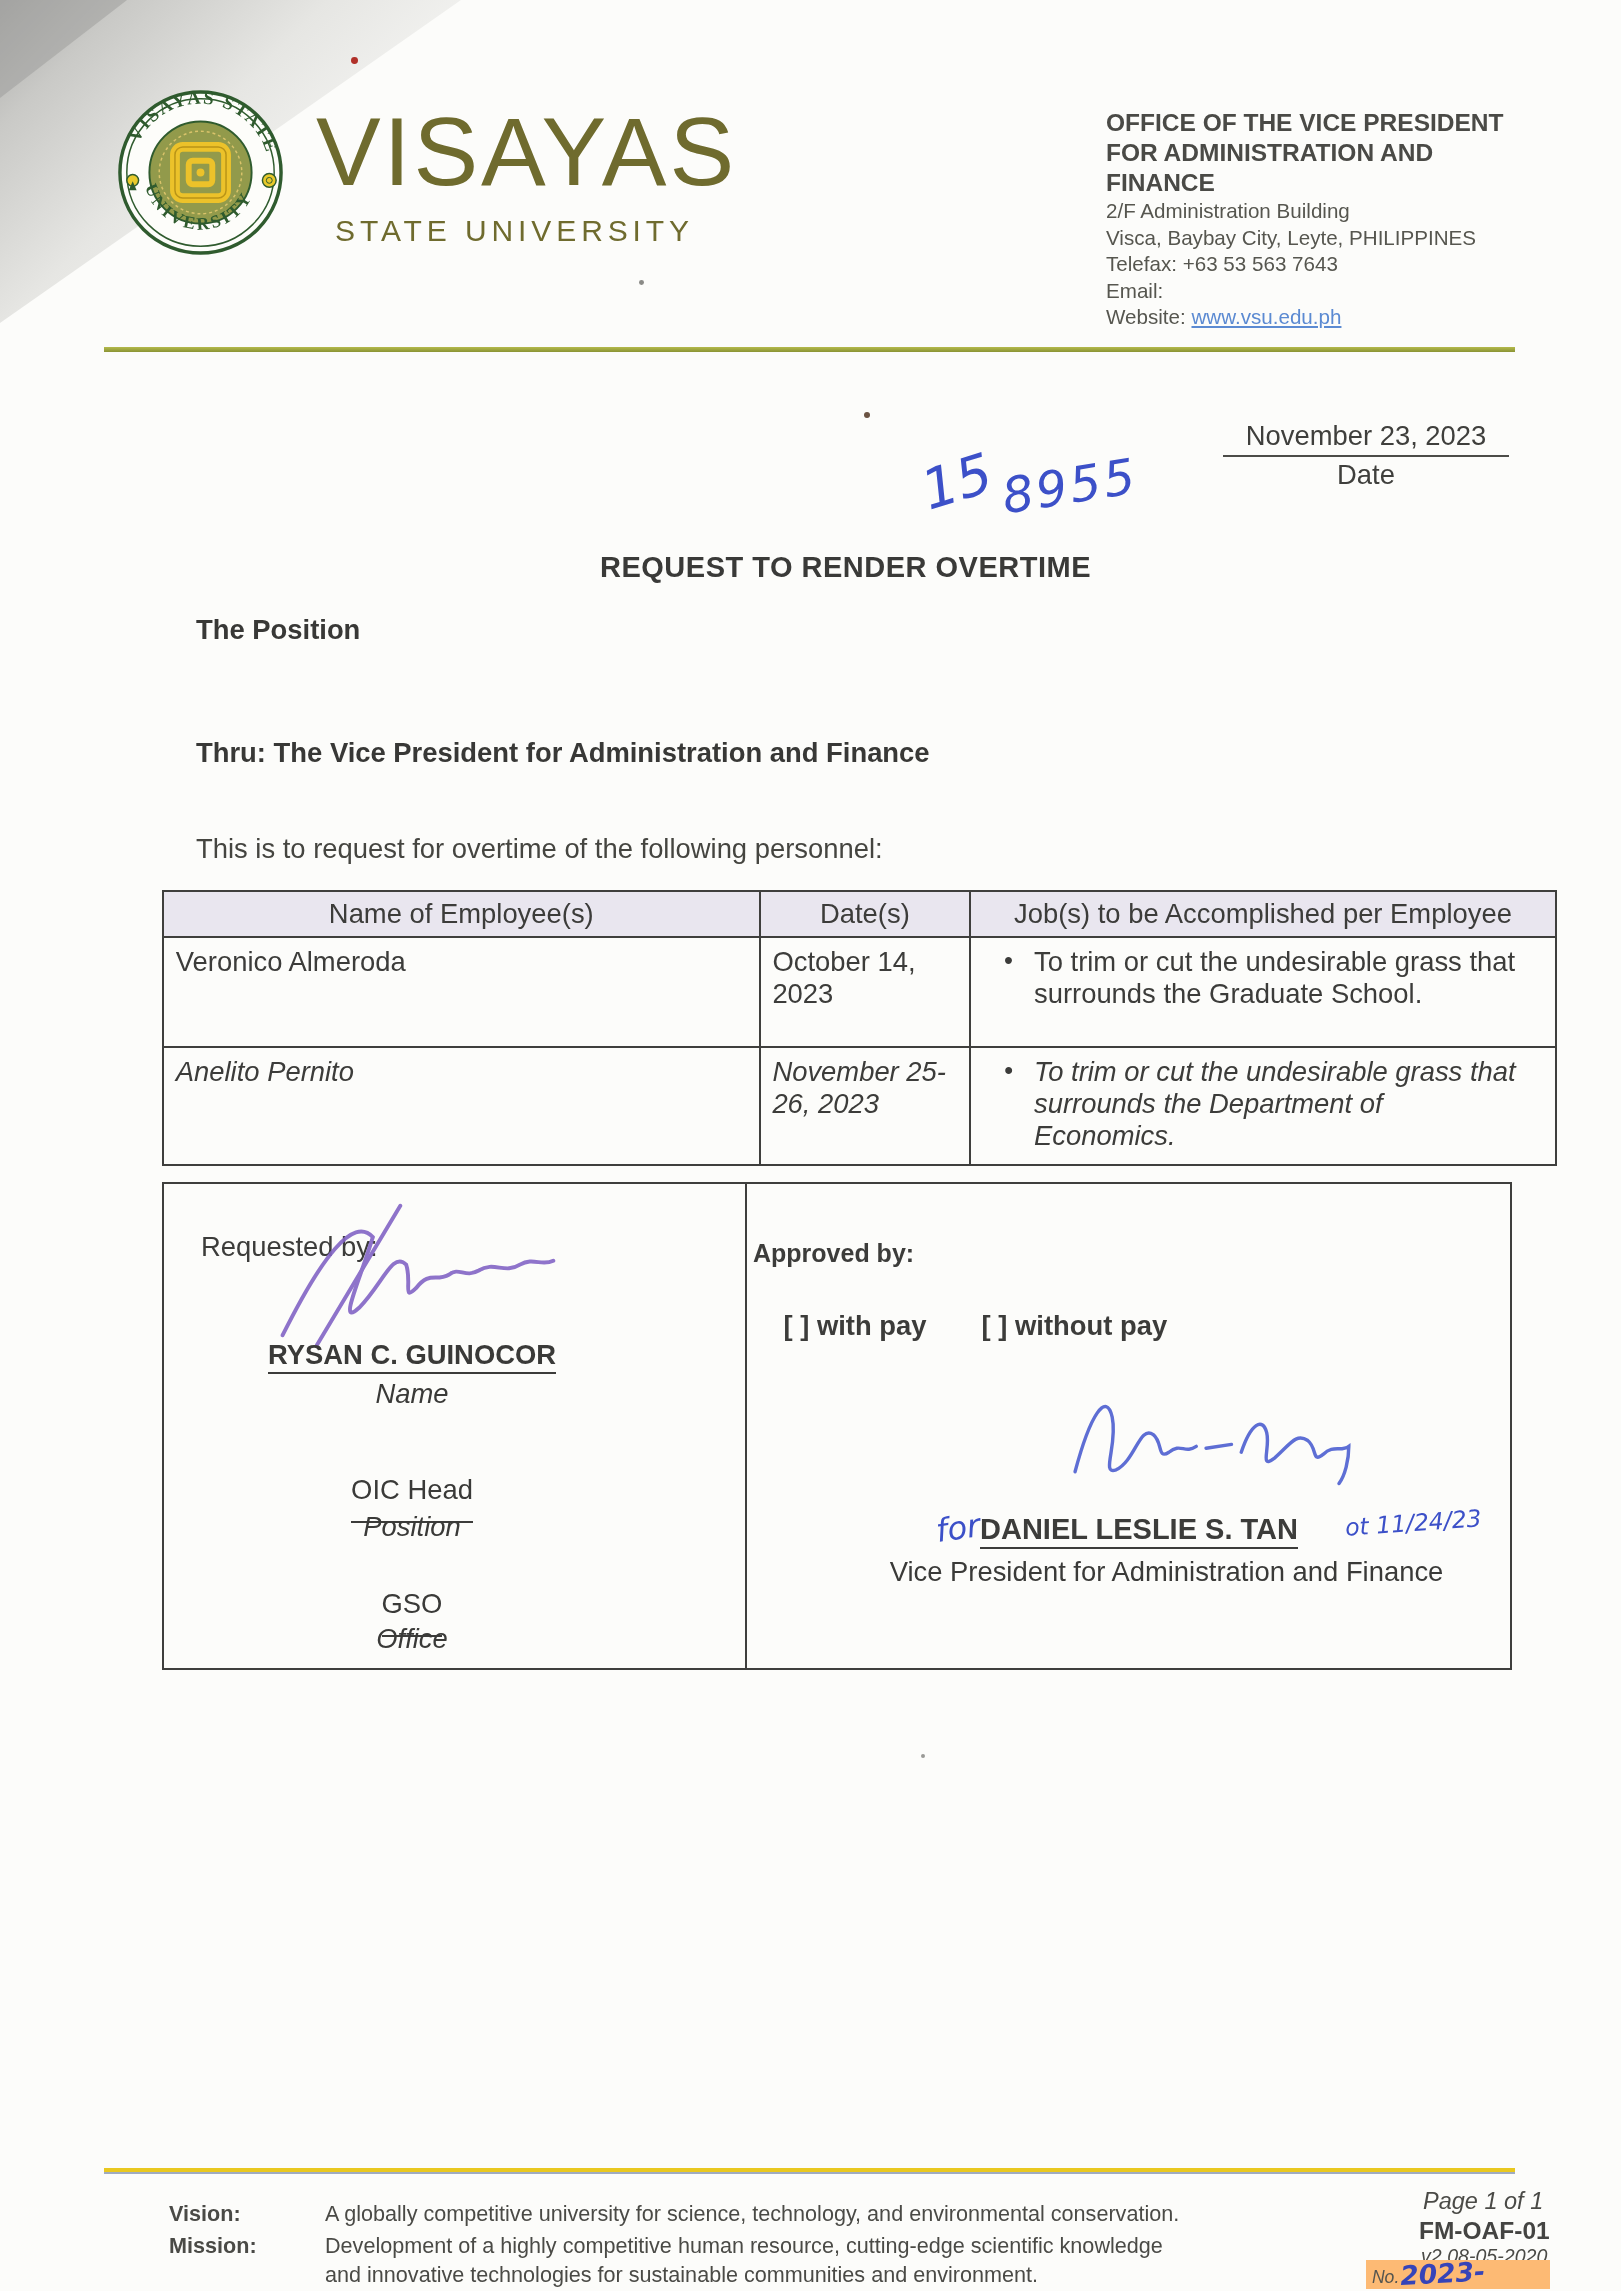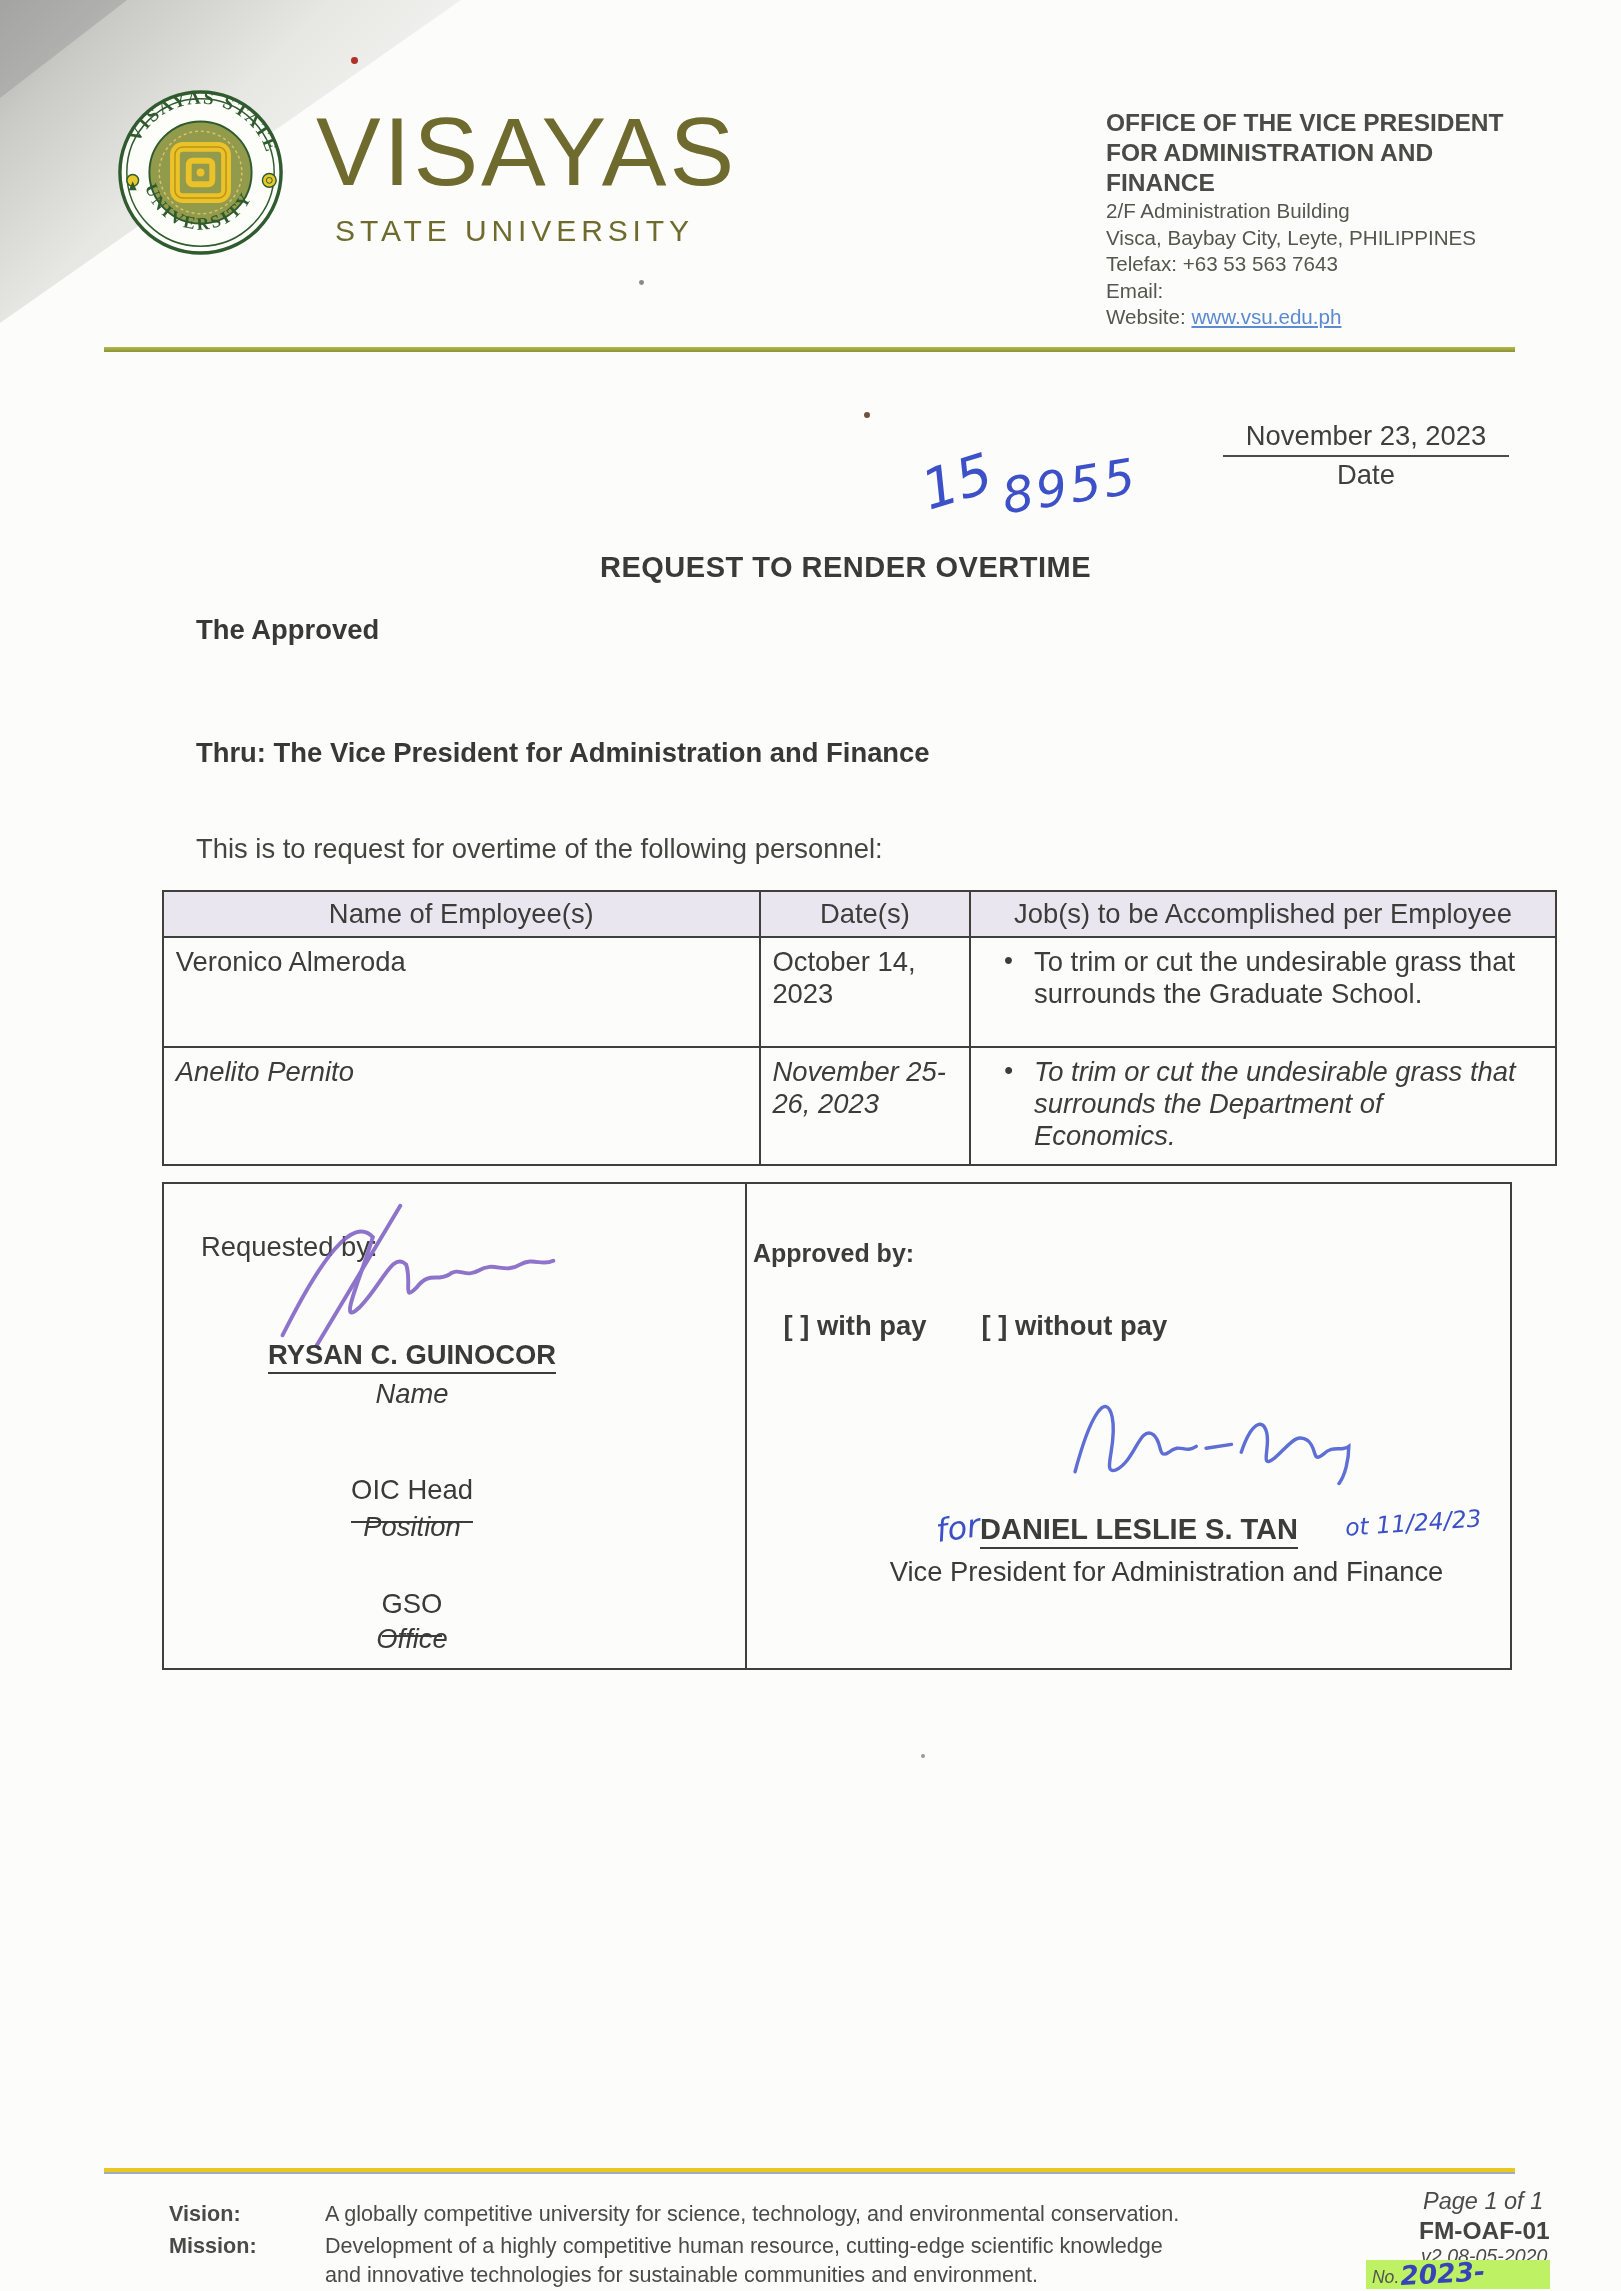--- a/index.html
+++ b/index.html
@@ -59,21 +59,21 @@
   .u2{border-bottom:2px solid #3c3c3a;padding-bottom:15px;display:inline-block;}
   .ital{font-style:italic;}
   .cstack{position:absolute;left:162px;width:500px;text-align:center;font-size:27.4px;color:#3a3a38;}
   .rstack{position:absolute;left:784px;width:765px;text-align:center;font-size:27.4px;color:#3a3a38;}
   .paysp{white-space:pre;}
   
   .rule-gold{position:absolute;left:104px;top:2168px;width:1411px;height:3.9px;background:#e9c81f;}
   .rule-gold-shadow{position:absolute;left:104px;top:2172px;width:1411px;height:2px;background:#9fabc0;}
   .foot{font-size:21.6px;color:#4a4a46;}
   .foot.bold{font-weight:bold;}
-  .stamp{position:absolute;left:1366px;top:2260px;width:184px;height:29px;background:#bef264;}
+  .stamp{position:absolute;left:1366px;top:2260px;width:184px;height:29px;background:#fdba74;}
   .hw-note{font-size:23.5px;}
 </style>
 </head>
 <body>
 
 <div class="page">
 
   <div class="fold"></div>
   <div class="fold2"></div>
   <div class="speck" style="left:351px;top:57px;width:6.9px;height:6.9px;background:#b03028;"></div>
@@ -124,21 +124,21 @@
 
   <div class="rule-green"></div>
 
   <div class="date-line">November 23, 2023</div>
   <div class="date-label">Date</div>
   <div class="hw hw-number">
     <span class="p1">15</span><span class="p2">8955</span>
   </div>
 
   <div class="doc-title">REQUEST TO RENDER OVERTIME</div>
-  <div class="line-president">The Approved</div>
+  <div class="line-president">The Position</div>
   <div class="line-thru">Thru: The Vice President for Administration and Finance</div>
   <div class="line-intro">This is to request for overtime of the following personnel:</div>
 
   <table class="tbl">
     <tbody>
         <tr>
       <th class="c-name">Name of Employee(s)</th>
       <th class="c-date">Date(s)</th>
       <th class="c-job">Job(s) to be Accomplished per Employee</th>
     </tr>

